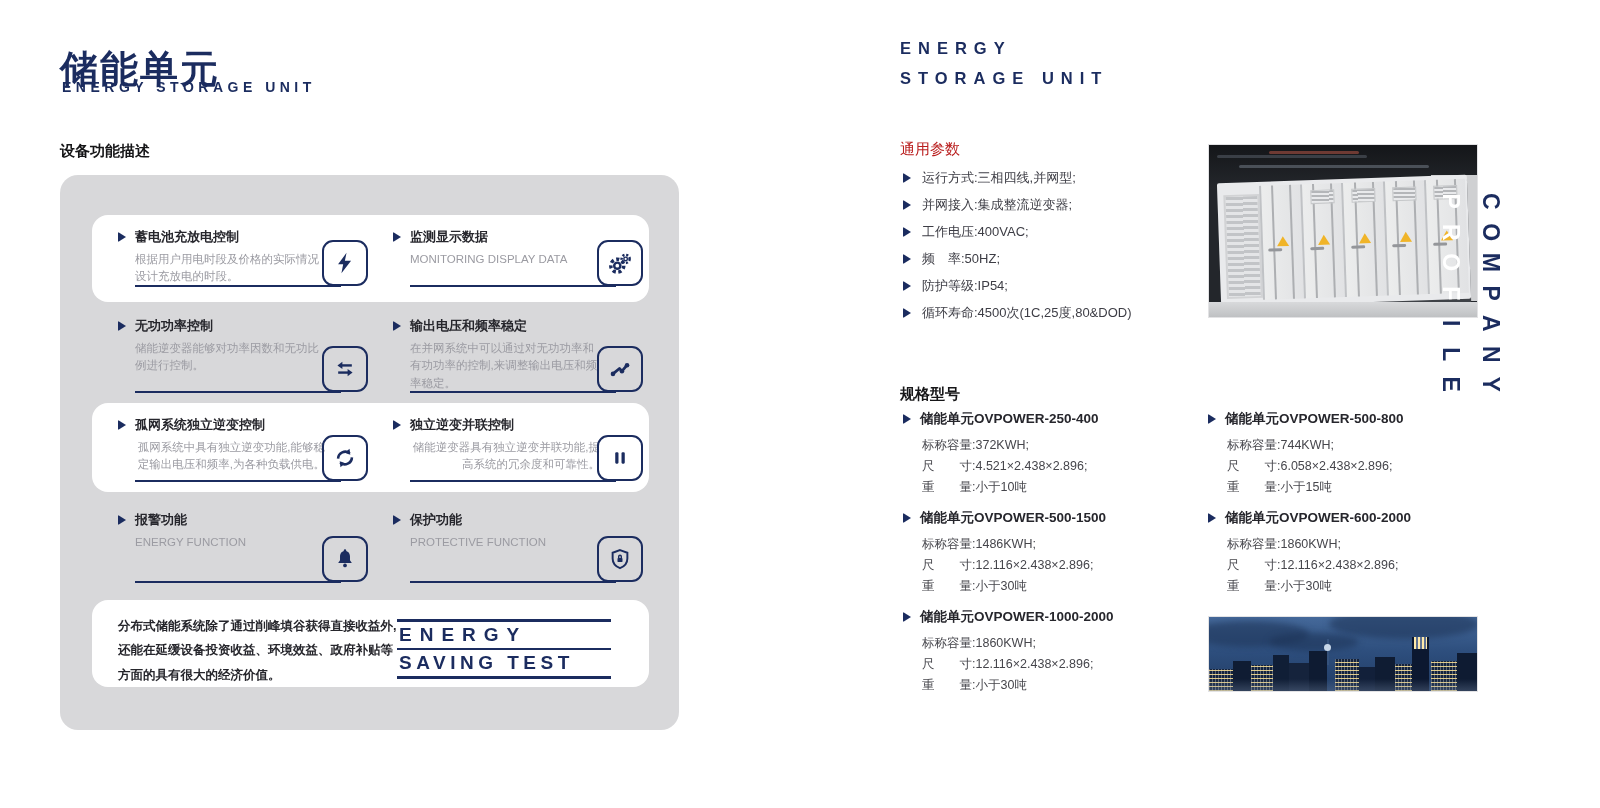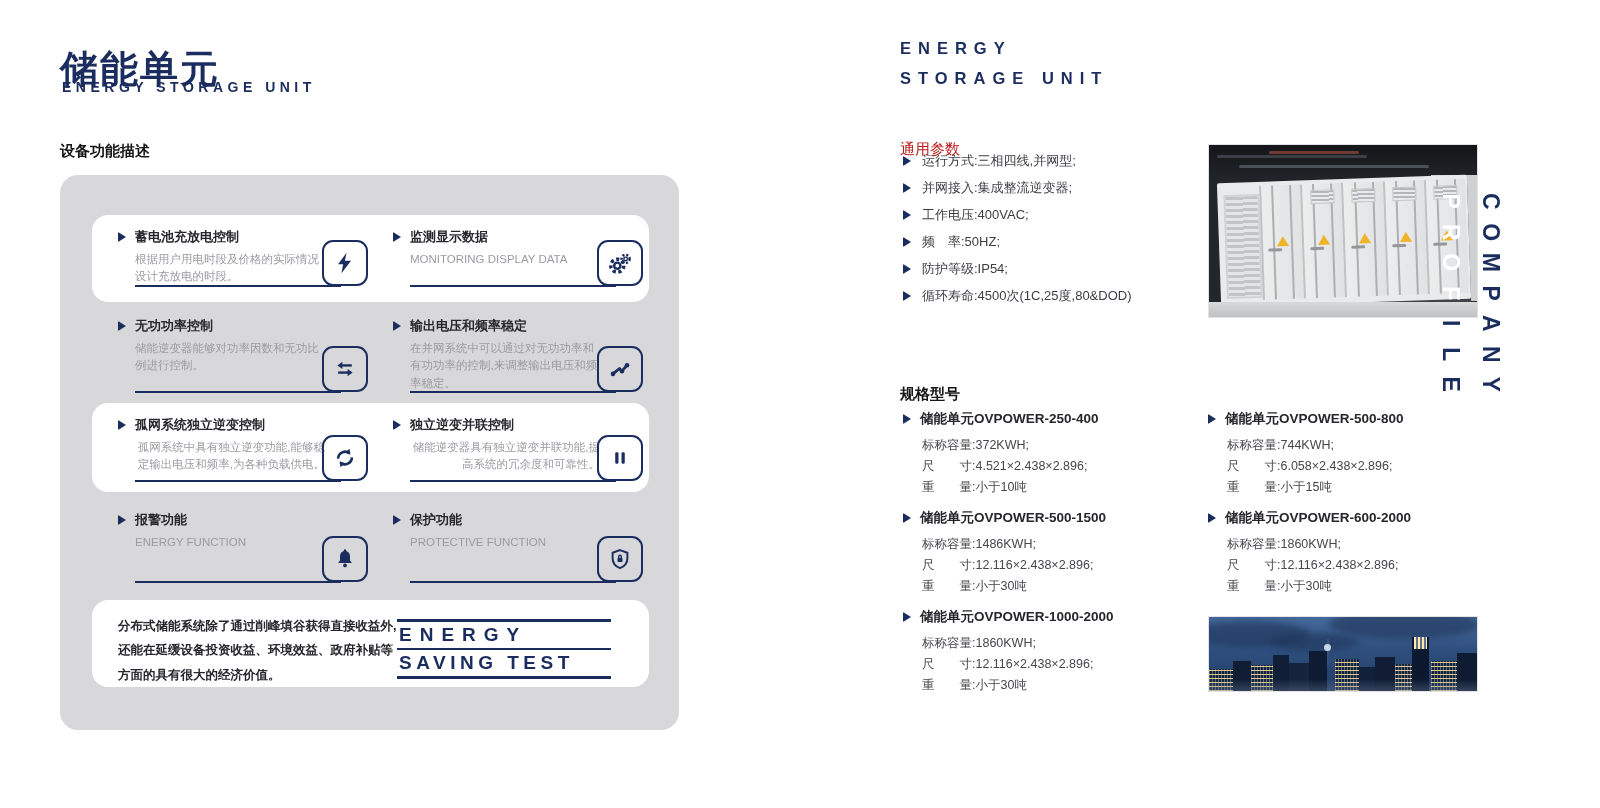--- a/index.html
+++ b/index.html
@@ -44,21 +44,21 @@
   .summary{position:absolute;left:26px;top:14px;width:280px;font-size:12.5px;font-weight:700;color:#26262c;line-height:1.95;}
   .eslogo{position:absolute;right:38px;top:19px;width:214px;}
   .eslogo .rule{height:2.5px;background:#1b2c5f;}
   .eslogo .lrow{font-size:19px;font-weight:800;color:#1b2c5f;padding:2px 0 2px 2px;white-space:nowrap;}
   .eslogo .r1{letter-spacing:8px;}
   .eslogo .r2{letter-spacing:4.5px;}
 
   
   .r-header{left:900px;top:34px;font-size:16.5px;font-weight:800;color:#1b2c5f;letter-spacing:7px;line-height:1.8;}
   .p-heading{left:900px;top:140px;font-size:15px;font-weight:400;color:#b91c1c;}
-  .params{left:903px;top:147px;}
+  .params{left:903px;top:164px;}
   .param{display:flex;align-items:center;gap:11px;height:27px;font-size:13px;color:#3d3d45;}
   .m-heading{left:900px;top:385px;font-size:15px;font-weight:800;color:#161618;}
   .model{position:absolute;width:300px;}
   .m1{left:903px;top:410px;} .m2{left:1208px;top:410px;}
   .m3{left:903px;top:509px;} .m4{left:1208px;top:509px;}
   .m5{left:903px;top:608px;}
   .mname{display:flex;align-items:center;gap:9px;font-size:13.5px;font-weight:700;color:#26262c;white-space:nowrap;}
   .mlines{margin:7px 0 0 19px;font-size:12.5px;color:#46464c;line-height:21px;}
 
   

